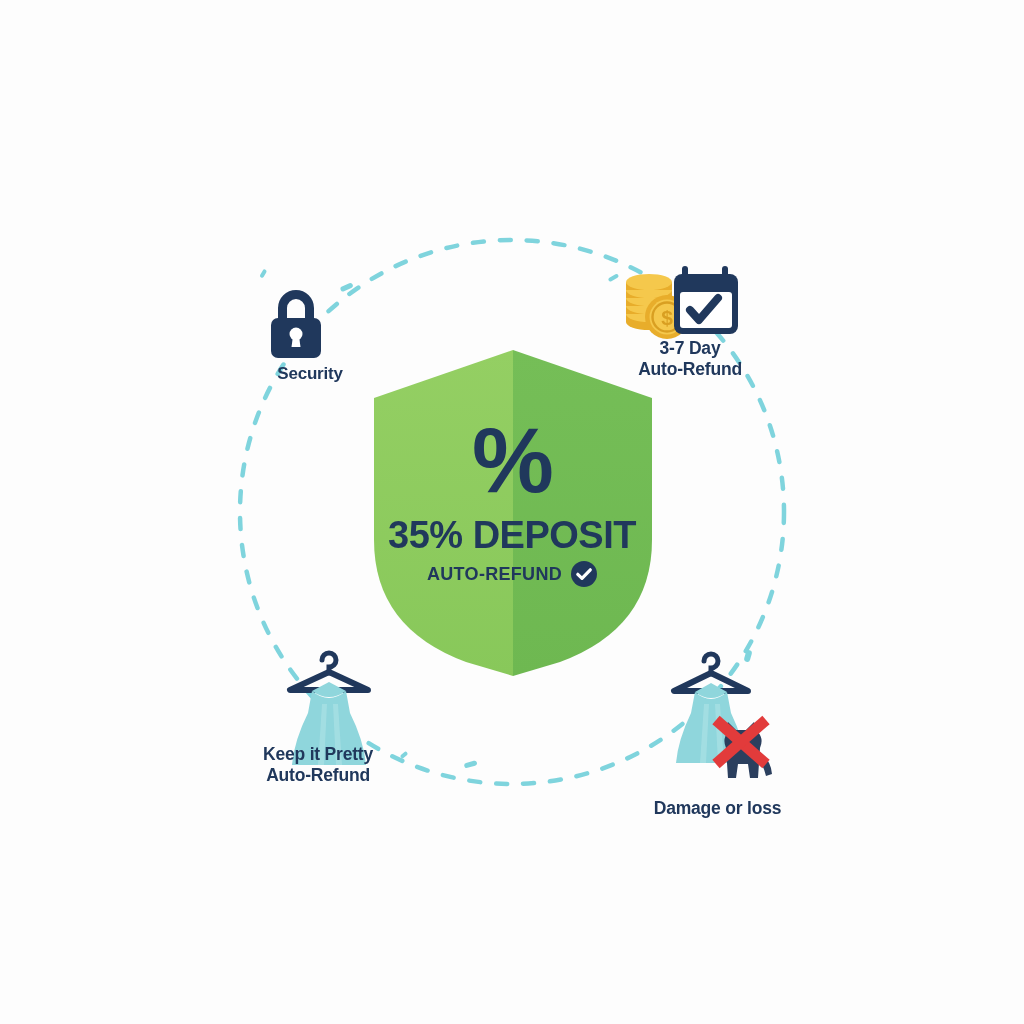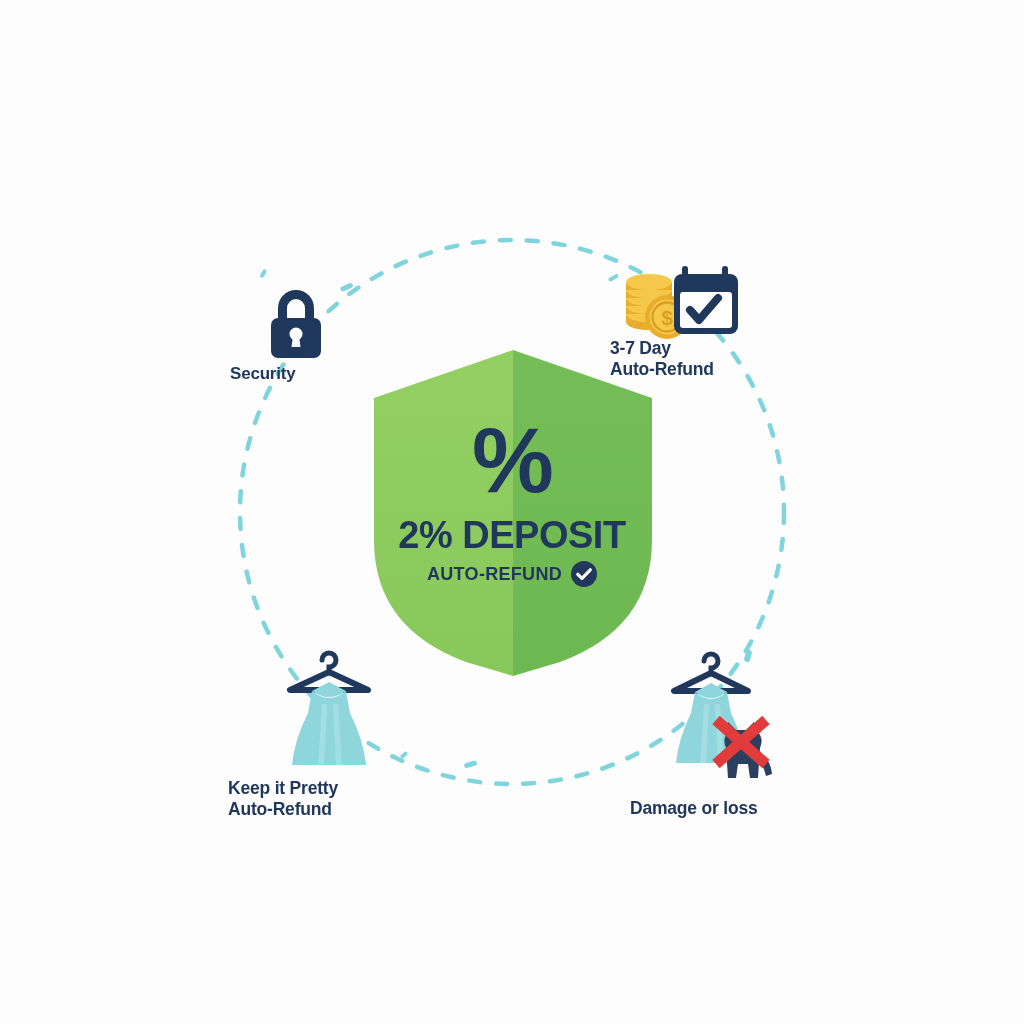--- a/index.html
+++ b/index.html
@@ -27,36 +27,35 @@
     left: 0;
     top: 0;
   }
   
   .node-label {
     position: absolute;
     color: #20385c;
     font-weight: bold;
     font-family: "Liberation Sans", sans-serif;
     line-height: 1.18;
-    text-align: left;
+    text-align: center;
     white-space: pre;
     letter-spacing: -0.2px;
   }
   #label-security {
     left: 230px; top: 364px; width: 160px;
     font-size: 17px;
   }
   #label-refund-days {
     left: 610px; top: 338px; width: 160px;
     font-size: 17.5px;
   }
   #label-keep-pretty {
     left: 228px; top: 744px; width: 180px;
     font-size: 17.5px;
-    margin-top: 34px;
   }
   #label-damage {
     left: 630px; top: 798px; width: 175px;
     font-size: 17.5px;
   }
   
   .shield-text {
     position: absolute;
     color: #20385c;
     font-family: "Liberation Sans", sans-serif;
@@ -201,21 +200,21 @@
   <div class="node-label" id="label-refund-days">3-7 Day
 Auto-Refund</div>
 
   <div class="node-label" id="label-keep-pretty">Keep it Pretty
 Auto-Refund</div>
 
   <div class="node-label" id="label-damage">Damage or loss</div>
 
   <div class="shield-text" id="shield-percent">%</div>
 
-  <div class="shield-text" id="shield-headline">2% DEPOSIT</div>
+  <div class="shield-text" id="shield-headline">35% DEPOSIT</div>
 
   <div id="shield-sub-wrap">
     <span id="shield-sub">AUTO-REFUND</span>
     <svg class="check-badge" width="26" height="26" viewBox="0 0 26 26">
       <circle cx="13" cy="13" r="13" fill="#20385c"></circle>
       <path d="M6.8 13.3 L11 17.4 L19.3 8.8" fill="none" stroke="#ffffff" stroke-width="3.2" stroke-linecap="round" stroke-linejoin="round"></path>
     </svg>
   </div>
 
 </div>

